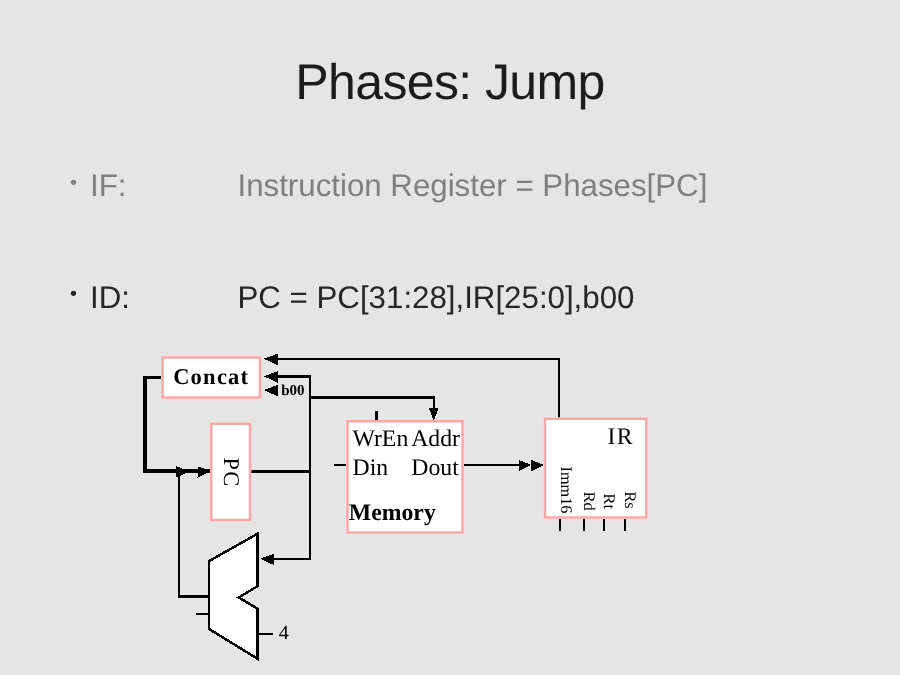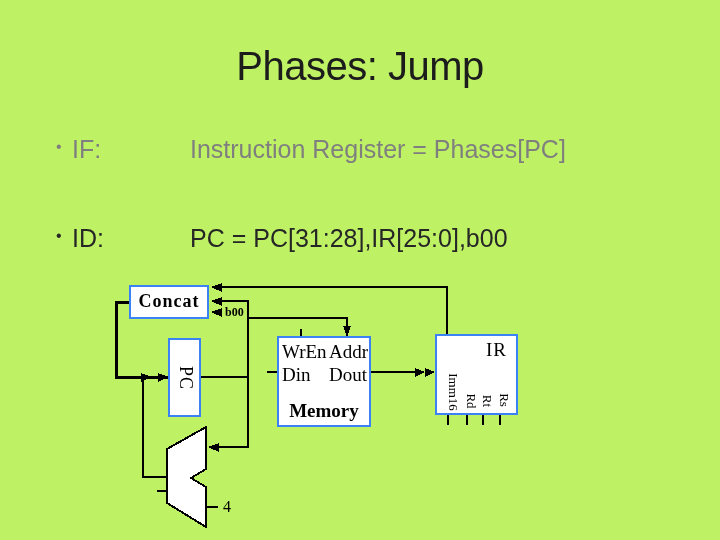--- a/index.html
+++ b/index.html
@@ -1,49 +1,49 @@
 <!DOCTYPE html>
 <html><head>
 <meta charset="utf-8">
 <style>
   html,body{margin:0;padding:0;background:#888;}
   .slide{
-    position:relative;width:720px;height:540px;background:#bef264;
+    position:relative;width:720px;height:540px;background:#e5e5e5;
     font-family:"Liberation Sans",sans-serif;overflow:hidden;
   }
   .title{
     position:absolute;left:0;top:42px;width:720px;text-align:center;
     font-size:40px;line-height:48px;color:#1c1c1c;font-weight:400;
     letter-spacing:-0.5px;
   }
   .txtline{position:absolute;left:0;width:720px;height:30px;font-size:25px;line-height:30px;}
   .txtline .bullet{position:absolute;left:56px;top:-2px;font-size:16px;}
   .txtline .blabel{position:absolute;left:72px;}
   .txtline .btext{position:absolute;left:190px;white-space:nowrap;}
   .gray{color:#7f7f7f;}
   .dark{color:#262626;}
 
   
   .diag{position:absolute;left:0;top:0;width:720px;height:540px;}
   .dbox{
-    position:absolute;border:2px solid #3b82f6;background:#fff;box-sizing:border-box;
+    position:absolute;border:2px solid #fca5a5;background:#fff;box-sizing:border-box;
     font-family:"Liberation Serif",serif;color:#000;
   }
   .dbox .clabel{position:absolute;width:100%;text-align:center;}
   .concat-box{left:129px;top:285px;width:80px;height:34px;}
   .concat-box .clabel{top:4px;font-size:18px;font-weight:bold;letter-spacing:1px;}
   .pc-box{left:168px;top:338px;width:33px;height:79px;}
   .rot{position:absolute;transform:translate(-50%,-50%) rotate(90deg);white-space:nowrap;}
   .pc-box .rot{left:15px;top:38px;font-size:18px;letter-spacing:1px;}
   .mem-box{left:277px;top:336px;width:94px;height:91px;font-size:19px;}
   .mem-box .p-wren{position:absolute;left:3px;top:3px;}
   .mem-box .p-addr{position:absolute;right:1px;top:3px;}
   .mem-box .p-din{position:absolute;left:3px;top:26px;}
   .mem-box .p-dout{position:absolute;right:2px;top:26px;}
-  .mem-box .mtitle{position:absolute;left:0;bottom:3px;width:100%;text-align:center;font-weight:bold;font-size:19px;}
+  .mem-box .mtitle{position:absolute;left:0;bottom:3px;width:100%;font-weight:bold;font-size:19px;}
   .ir-box{left:435px;top:334px;width:83px;height:81px;padding-left:20px;}
   .ir-box .clabel{top:3px;font-size:19px;letter-spacing:1px;}
   .ir-box .rot{font-size:13px;}
   .f-imm16{left:16px;top:56px;}
   .f-rd{left:34px;top:65px;}
   .f-rt{left:50px;top:65px;}
   .f-rs{left:67px;top:64px;}
   .lbl{position:absolute;font-family:"Liberation Serif",serif;color:#000;}
   .b00-lbl{left:225px;top:305px;font-size:12px;font-weight:bold;text-align:right;}
   .four-lbl{left:223px;top:498px;font-size:16px;}

